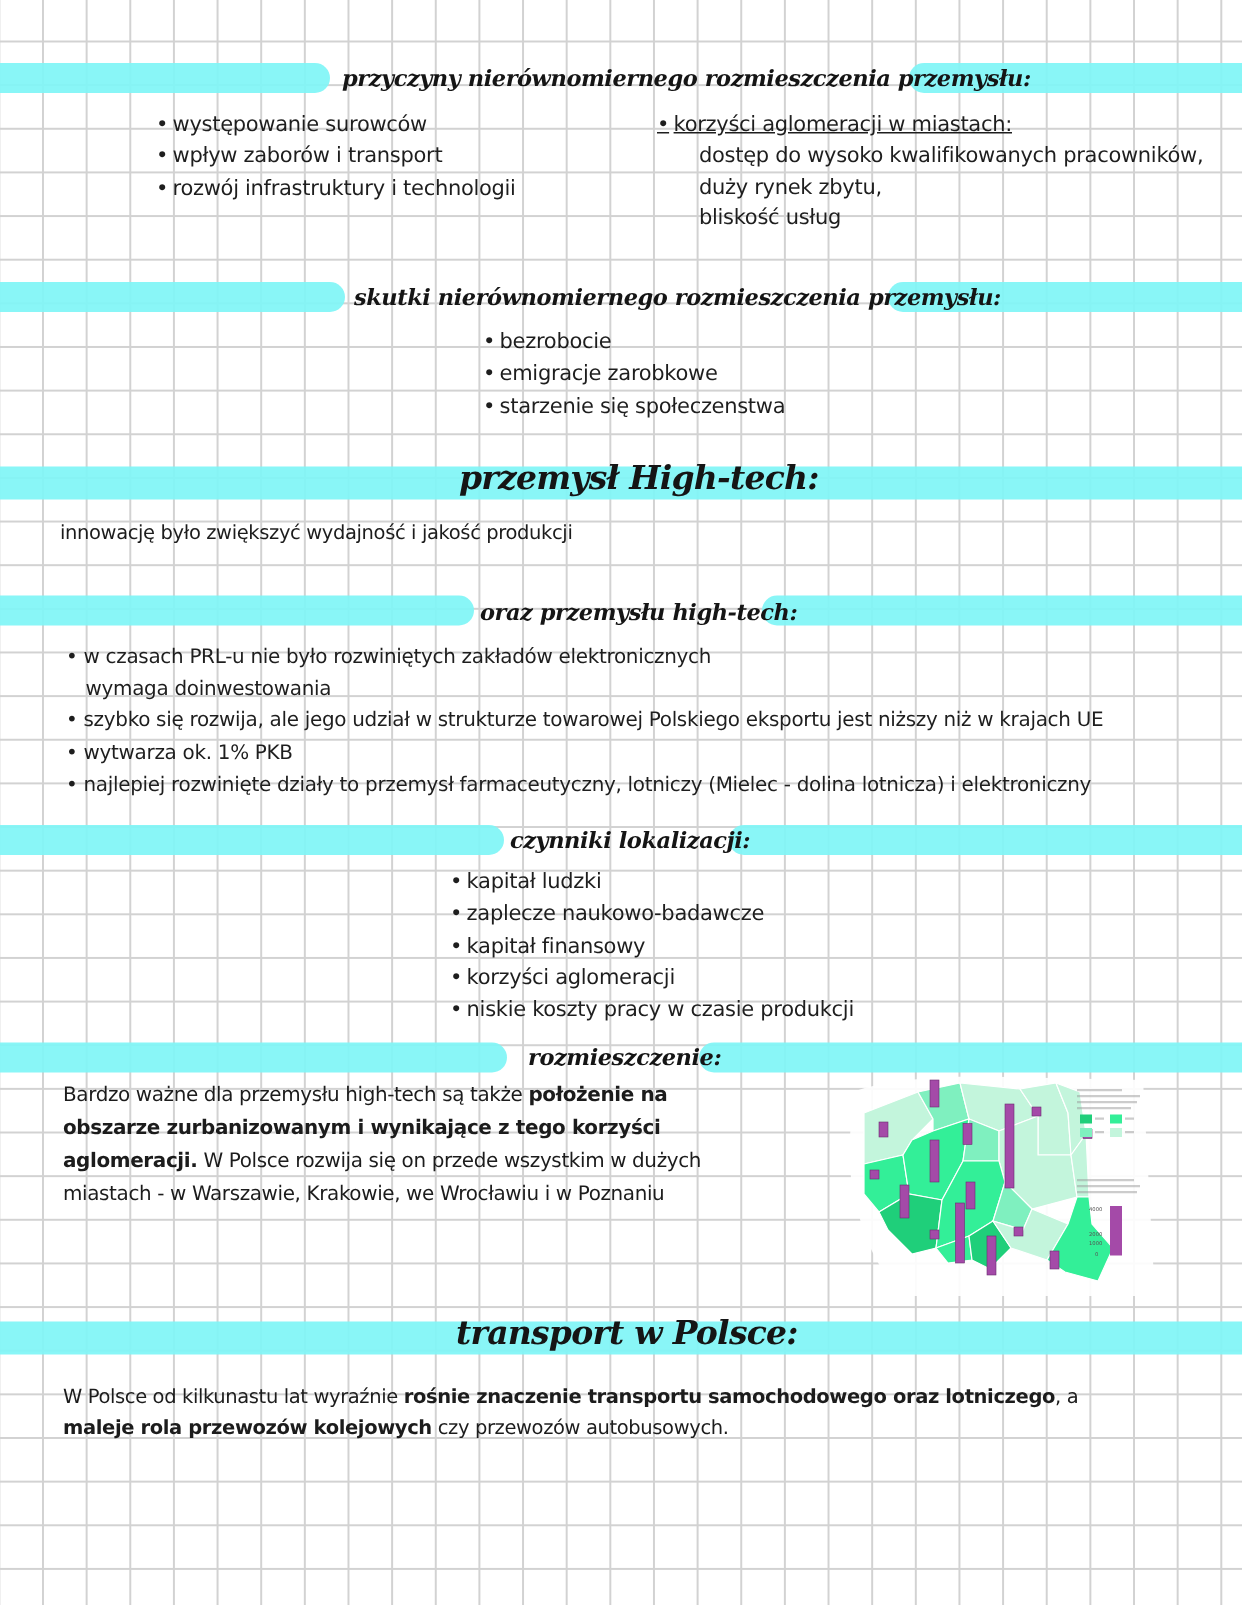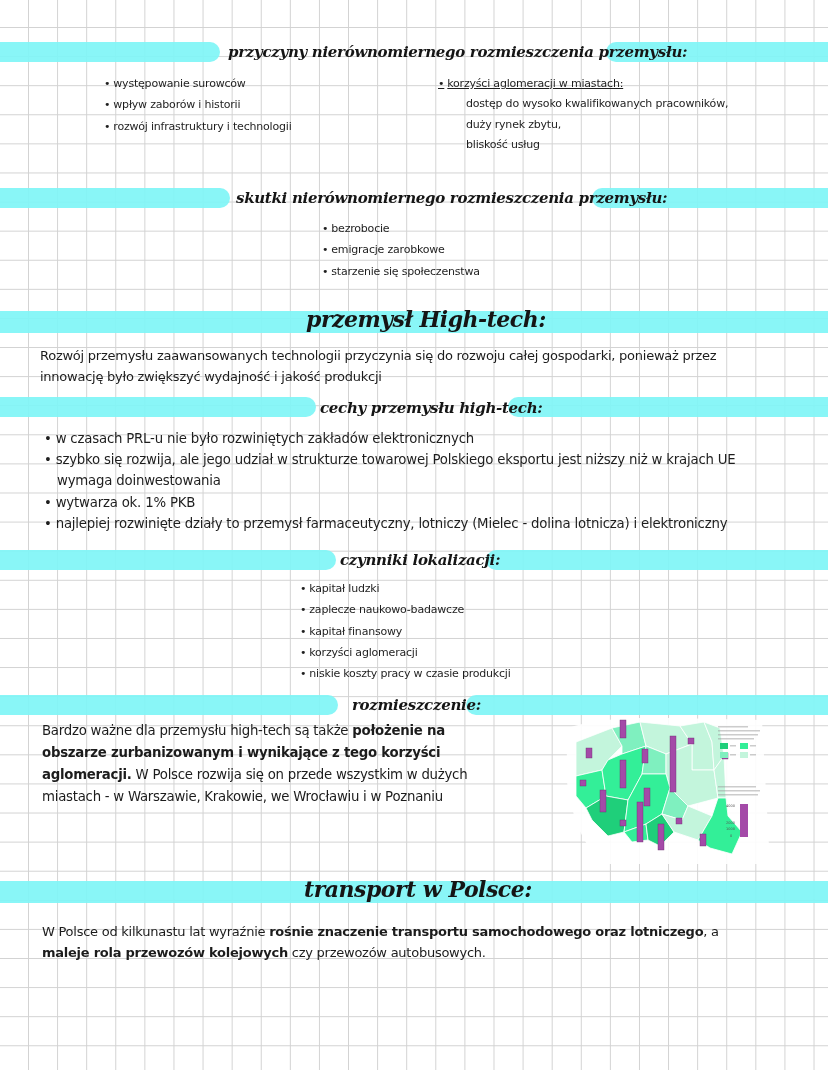--- a/index.html
+++ b/index.html
@@ -18,42 +18,42 @@
     .band { position: absolute; background: #7ff5f6; opacity: 0.92; }
     .pill-l { border-radius: 0 14px 14px 0; }
     .pill-r { border-radius: 14px 0 0 14px; }
     .script {
       font-family: "DejaVu Serif", serif; font-style: italic; font-weight: bold;
       color: #151515; white-space: nowrap; letter-spacing: -0.3px;
     }
     .h-sub { font-size: 15px; }
     .h-main { font-size: 22px; letter-spacing: -0.5px; }
     .hand {
-      font-family: "DejaVu Sans", sans-serif; font-size: 11px; color: #1e1e1e;
+      font-family: "DejaVu Sans", sans-serif; font-size: 14px; color: #1e1e1e;
       white-space: nowrap; letter-spacing: -0.2px;
     }
     .body {
       font-family: "DejaVu Sans", sans-serif; font-size: 13px; color: #1c1c1c; letter-spacing: -0.25px;
     }
     ul.blt { list-style: none; margin: 0; padding: 0; }
     ul.blt li { line-height: 21.3px; white-space: nowrap; }
     ul.blt li::before { content: "•"; margin-right: 3px; }
     b { font-weight: bold; }
     .map-wrap { position: absolute; left: 562px; top: 714px; width: 262px; height: 156px; }
   </style>
 </head>
 <body>
 
 <div class="band pill-l" style="left:0;top:42px;width:220px;height:20px;"></div>
 <div class="band pill-r" style="left:606px;top:42px;width:222px;height:20px;"></div>
 <div class="abs script h-sub" style="left:228px;top:43px;">przyczyny nierównomiernego rozmieszczenia przemysłu:</div>
 
 <ul class="blt abs hand" style="left:104px;top:73px;">
   <li>występowanie surowców</li>
-  <li>wpływ zaborów i historii</li>
+  <li>wpływ zaborów i transport</li>
   <li>rozwój infrastruktury i technologii</li>
 </ul>
 <ul class="blt abs hand" style="left:438px;top:73px;text-decoration:underline;">
   <li>korzyści aglomeracji w miastach:</li>
 </ul>
 <div class="abs hand" style="left:466px;top:94px;line-height:20.5px;">
   <div>dostęp do wysoko kwalifikowanych pracowników,</div>
   <div>duży rynek zbytu,</div>
   <div>bliskość usług</div>
 </div>
@@ -65,32 +65,31 @@
 <ul class="blt abs hand" style="left:322px;top:218px;">
   <li>bezrobocie</li>
   <li>emigracje zarobkowe</li>
   <li>starzenie się społeczenstwa</li>
 </ul>
 
 <div class="band" style="left:0;top:311px;width:828px;height:22px;"></div>
 <div class="abs script h-main" style="left:306px;top:306px;">przemysł High-tech:</div>
 
 <div class="abs body" style="left:40px;top:345px;line-height:21px;white-space:nowrap;">
-  <div>Rozwój przemysłu zaawansowanych technologii przyczynia się do rozwoju całej gospodarki, ponieważ przez</div>
   <div>innowację było zwiększyć wydajność i jakość produkcji</div>
 </div>
 
 <div class="band pill-l" style="left:0;top:397px;width:316px;height:20px;"></div>
 <div class="band pill-r" style="left:508px;top:397px;width:320px;height:20px;"></div>
-<div class="abs script h-sub" style="left:320px;top:399px;">cechy przemysłu high-tech:</div>
+<div class="abs script h-sub" style="left:320px;top:399px;">oraz przemysłu high-tech:</div>
 
 <div class="abs hand" style="left:44px;top:428px;line-height:21.2px;font-size:13.3px;">
   <div><span>• </span><span>w czasach PRL-u nie było rozwiniętych zakładów elektronicznych</span></div>
+  <div style="padding-left:13px;">wymaga doinwestowania</div>
   <div><span>• </span><span>szybko się rozwija, ale jego udział w strukturze towarowej Polskiego eksportu jest niższy niż w krajach UE</span></div>
-  <div style="padding-left:13px;">wymaga doinwestowania</div>
   <div><span>• </span><span>wytwarza ok. 1% PKB</span></div>
   <div><span>• </span><span>najlepiej rozwinięte działy to przemysł farmaceutyczny, lotniczy (Mielec - dolina lotnicza) i elektroniczny</span></div>
 </div>
 
 <div class="band pill-l" style="left:0;top:550px;width:336px;height:20px;"></div>
 <div class="band pill-r" style="left:486px;top:550px;width:342px;height:20px;"></div>
 <div class="abs script h-sub" style="left:340px;top:551px;">czynniki lokalizacji:</div>
 
 <ul class="blt abs hand" style="left:300px;top:578px;">
   <li>kapitał ludzki</li>

